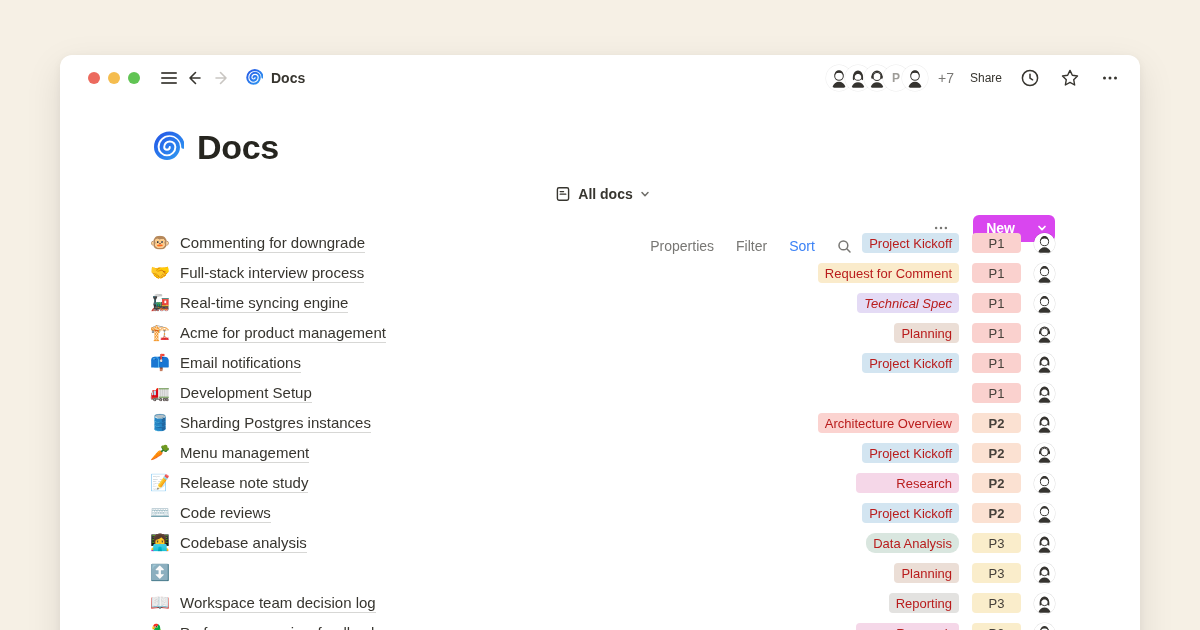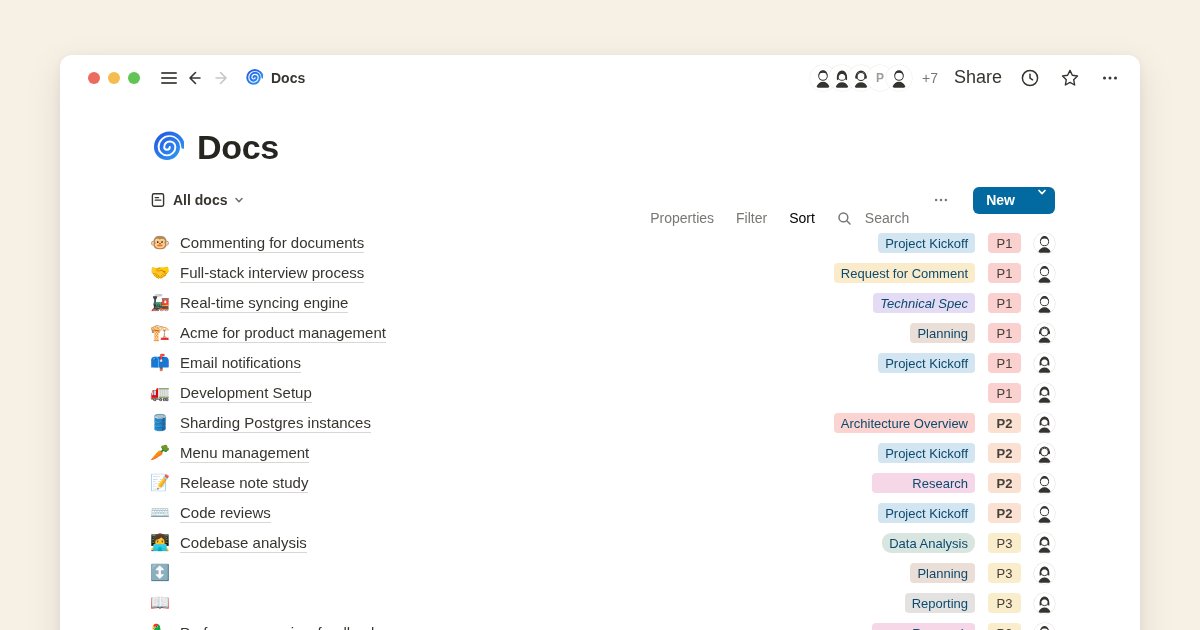--- a/index.html
+++ b/index.html
@@ -30,63 +30,63 @@
   .win-tab { display:flex; align-items:center; gap:8px; margin-left:10px; }
   .win-tab-title { font-size:14px; font-weight:600; color:#37352F; }
   .win-right { margin-left:auto; display:flex; align-items:center; gap:16px; }
   .avatar-stack { display:flex; align-items:center; }
   .stack-avatar { width:26px; height:26px; border-radius:50%; border:2px solid #fff; background:#fff;
     margin-left:-7px; overflow:hidden; display:flex; align-items:center; justify-content:center;
     box-shadow:0 0 0 .5px rgba(0,0,0,0.08); }
   .stack-avatar:first-child { margin-left:0; }
   .letter-avatar { font-size:12px; font-weight:600; color:#9E9C98; }
   .overflow-count { font-size:14px; color:#787774; margin-left:6px; }
-  .share-label { font-size:18px; color:#37352F; background:none; border:none; cursor:pointer;
+  .share-label { font-size:12px; color:#37352F; background:none; border:none; cursor:pointer;
     font-family:inherit; }
   .icon-btn { background:none; border:none; cursor:pointer; display:flex; align-items:center;
     justify-content:center; width:24px; height:24px; color:#37352F; }
   
   .content { padding:0 85px 0 90px; }
   .page-title { margin-top:24px; height:46px; display:flex; align-items:center; gap:13px; }
   .page-title-text { font-size:34px; font-weight:700; color:#26251F; letter-spacing:-0.3px; }
-  .view-bar { margin-top:16px; height:28px; display:flex; align-items:center; }
+  .view-bar { margin-top:16px; height:28px; display:flex; align-items:center;flex-direction:column; }
   .view-switcher { display:flex; align-items:center; gap:7px; background:none; border:none;
     cursor:pointer; font-family:inherit; }
   .view-label { font-size:14px; font-weight:700; color:#37352F; }
   .view-actions { margin-left:auto; display:flex; align-items:center; gap:22px; }
   .txt-btn { background:none; border:none; font-family:inherit; font-size:14px; color:#787774;
     cursor:pointer;margin-top:36px; }
-  .txt-btn.active { color:#000000; }
+  .txt-btn.active { color:#3b82f6; }
   .search-btn { display:flex; align-items:center; gap:13px; }
-  .new-btn { display:flex; align-items:flex-start; background:#0369a1; border-radius:6px;
+  .new-btn { display:flex; align-items:center; background:#d946ef; border-radius:6px;
     overflow:hidden; border:none; padding:0; cursor:pointer; }
   .new-btn-main { color:#fff; font-size:14px; font-weight:600; font-family:inherit;
     padding:5px 13px 6px; background:none; border:none; cursor:pointer; }
   .new-btn-divider { width:1px; background:rgba(255,255,255,0.35); }
   .new-btn-caret { display:flex; align-items:center; padding:0 8px; background:none; border:none;
     cursor:pointer; color:#fff; }
   
   .docs-list { margin-top:14px; }
   .doc-row { height:30px; display:flex; align-items:center; cursor:pointer; }
   .doc-icon { width:20px; font-size:16px; line-height:1; text-align:center; margin-right:10px;
     flex:0 0 auto; }
   .doc-title { font-size:15px; font-weight:500; color:#37352F;
     border-bottom:1px solid rgba(55,53,47,0.20); padding-bottom:1px; }
   .doc-meta { margin-left:auto; display:flex; align-items:center; gap:13px; }
-  .tag { font-size:13px; line-height:1; padding:3.5px 7px; border-radius:4px; color:#0c4a6e;
+  .tag { font-size:13px; line-height:1; padding:3.5px 7px; border-radius:4px; color:#b91c1c;
     white-space:nowrap; }
   .tag-blue   { background:#D3E5F1; }
   .tag-yellow { background:#FAEBCB; }
   .tag-purple { background:#E4DBF5;font-style:italic; }
   .tag-brown  { background:#EBDED6; }
   .tag-red    { background:#FBD3D0; }
   .tag-pink   { background:#F5D7E8;padding-left:40px; }
   .tag-green  { background:#D9E6DF;border-radius:9px; }
   .tag-gray   { background:#E3E2E0; }
-  .pri { font-size:13px; line-height:1; padding:3.5px 0; width:33px; text-align:center;
+  .pri { font-size:13px; line-height:1; padding:3.5px 0; width:49px; text-align:center;
     border-radius:4px; color:#45403A; flex:0 0 auto; }
   .pri-p1 { background:#FAD1CE; }
   .pri-p2 { background:#FBE1D2;font-weight:bold; }
   .pri-p3 { background:#FAEDCB; }
   .row-avatar { width:21px; height:21px; border-radius:50%; overflow:hidden; flex:0 0 auto;
     box-shadow:0 0 0 .5px rgba(0,0,0,0.12); background:#fff; }
   .avatar-svg { width:100%; height:100%; display:block; }
   svg { display:block; }
 </style>
 </head>
@@ -252,21 +252,21 @@
               <path d="M2 3.5 5 6.7 8 3.5" fill="none" stroke="#FFFFFF" stroke-width="1.7" stroke-linecap="round" stroke-linejoin="round"></path>
             </svg>
           </button>
         </div>
       </div>
     </div>
 
     <div class="docs-list">
   <div class="doc-row">
     <span class="doc-icon">🐵</span>
-    <span class="doc-title">Commenting for documents</span>
+    <span class="doc-title">Commenting for downgrade</span>
     <span class="doc-meta">
       <span class="tag tag-blue">Project Kickoff</span>
       <span class="pri pri-p1">P1</span>
       <span class="row-avatar">
         <svg class="avatar-svg" viewBox="0 0 24 24">
                 <use href="#av-man"></use>
               </svg>
       </span>
     </span>
   </div>
@@ -419,20 +419,21 @@
       <span class="row-avatar">
         <svg class="avatar-svg" viewBox="0 0 24 24">
                 <use href="#av-woman"></use>
               </svg>
       </span>
     </span>
   </div>
 
   <div class="doc-row">
     <span class="doc-icon">📖</span>
+    <span class="doc-title">Workspace team decision log</span>
     <span class="doc-meta">
       <span class="tag tag-gray">Reporting</span>
       <span class="pri pri-p3">P3</span>
       <span class="row-avatar">
         <svg class="avatar-svg" viewBox="0 0 24 24">
                 <use href="#av-woman"></use>
               </svg>
       </span>
     </span>
   </div>

